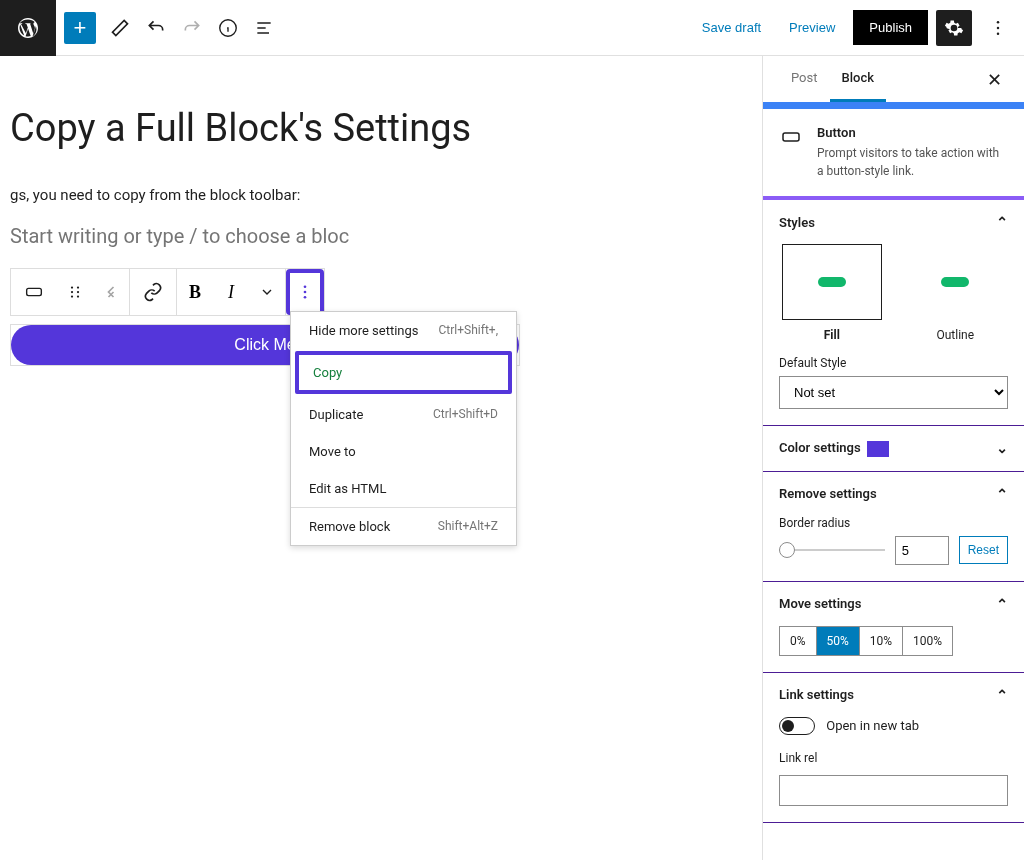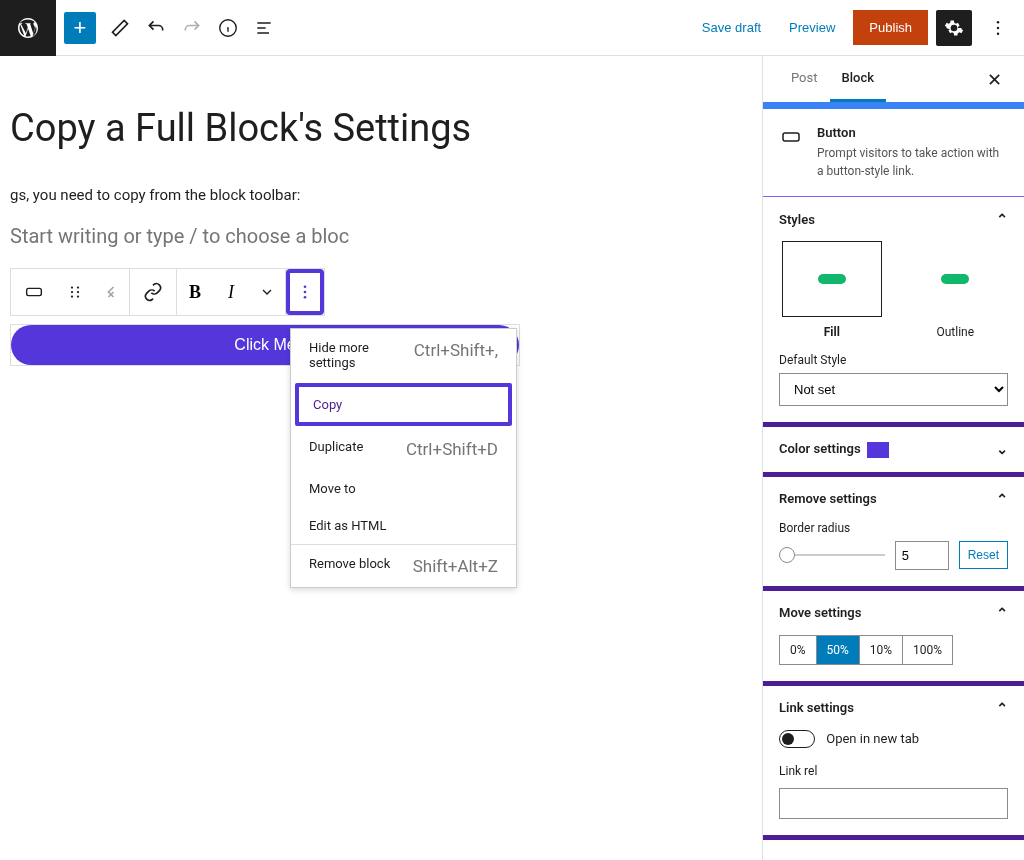--- a/index.html
+++ b/index.html
@@ -5,58 +5,58 @@
 * { box-sizing: border-box; margin: 0; padding: 0; }
 body { font-family: -apple-system, BlinkMacSystemFont, "Segoe UI", Roboto, sans-serif; font-size: 13px; color: #1e1e1e; background: #fff; width: 1024px; height: 860px; overflow: hidden; }
 
 .topbar { display: flex; align-items: center; height: 56px; border-bottom: 1px solid #e0e0e0; padding: 0 8px; }
 .wp-logo { width: 56px; height: 56px; background: #1e1e1e; display: flex; align-items: center; justify-content: center; margin: 0 8px 0 -8px; }
 .wp-logo svg { fill: #fff; }
 .top-btn { width: 36px; height: 36px; display: flex; align-items: center; justify-content: center; border: none; background: none; cursor: pointer; border-radius: 2px; }
 .add-btn { background: #007cba; color: #fff; font-size: 22px; width: 32px; height: 32px; margin-right: 6px; }
 .top-right { margin-left: auto; display: flex; align-items: center; gap: 8px; }
 .link-btn { color: #007cba; background: none; border: none; cursor: pointer; font-size: 13px; padding: 6px 10px; }
-.publish-btn { background: #c2410c; color: #fff; border: none; padding: 10px 16px; cursor: pointer; font-size: 13px; }
+.publish-btn { background: #000000; color: #fff; border: none; padding: 10px 16px; cursor: pointer; font-size: 13px; }
 .gear-btn { background: #1e1e1e; color: #fff; width: 36px; height: 36px; }
 
 .main { display: flex; height: calc(100% - 56px); }
 .editor { flex: 1; padding: 50px 0 0 10px; position: relative; }
 .title { font-size: 38px; font-weight: 400; margin-bottom: 36px; }
 .content-text { font-size: 15px; margin-bottom: 18px; color: #1e1e1e; margin-top: 12px; }
 .placeholder { color: #757575; font-size: 20px; margin-top: 20px; }
 
 .block-toolbar { position: absolute; top: 212px; left: 10px; display: flex; border: 1px solid #ddd; background: #fff; height: 48px; }
 .tb-group { display: flex; border-right: 1px solid #ddd; align-items: center; }
 .tb-btn { width: 36px; height: 46px; display: flex; align-items: center; justify-content: center; background: none; border: none; cursor: pointer; }
 .tb-btn.wide { width: 46px; }
 .tb-btn.bold { font-weight: 700; font-size: 18px; font-family: serif; }
 .tb-btn.italic { font-style: italic; font-size: 18px; font-family: serif; }
 .more-highlight { border: 4px solid #5436da; border-radius: 4px; }
 
 .button-block { position: absolute; top: 268px; left: 10px; width: 510px; border: 1px solid #ddd; display: flex; }
 .wp-button { background: #5436da; color: #fff; border-radius: 22px; height: 40px; flex: 1; display: flex; align-items: center; justify-content: center; font-size: 16px; border: none; }
 
-.dropdown { position: absolute; top: 272px; left: 290px; width: 227px; background: #fff; border: 1px solid #ccc; box-shadow: 0 2px 6px rgba(0,0,0,0.15); }
+.dropdown { position: absolute; top: 255px; left: 290px; width: 227px; background: #fff; border: 1px solid #ccc; box-shadow: 0 2px 6px rgba(0,0,0,0.15); }
 .dd-item { display: flex; justify-content: space-between; padding: 11px 18px; font-size: 13px; cursor: pointer; }
-.dd-item.highlighted { border: 4px solid #5436da; color: #4c1d95; margin: 2px 4px; border-radius: 2px; padding: 10px 14px; }
+.dd-item.highlighted { border: 4px solid #5436da; color: #15803d; margin: 2px 4px; border-radius: 2px; padding: 10px 14px; }
 .dd-sep { border-top: 1px solid #ddd; }
-.dd-shortcut { color: #757575; font-size: 17px; }
+.dd-shortcut { color: #757575; font-size: 12px; }
 
 .sidebar { width: 262px; border-left: 1px solid #e0e0e0; overflow-y: auto; }
 .tabs { display: flex; align-items: center; border-bottom: 7px solid #3b82f6; padding: 0 16px; position: relative; }
 .tab { padding: 14px 12px; font-size: 13px; color: #757575; cursor: pointer; border-bottom: 3px solid transparent; }
 .tab.active { color: #1e1e1e; border-bottom-color: #007cba; font-weight: 500; }
 .close-x { margin-left: auto; font-size: 18px; cursor: pointer; padding: 6px; }
 
-.block-info { display: flex; padding: 16px; gap: 14px; border-bottom: 1px solid #8b5cf6; }
+.block-info { display: flex; padding: 16px; gap: 14px; border-bottom: 4px solid #8b5cf6; }
 .block-info-icon { flex-shrink: 0; }
 .block-info-title { font-weight: 600; font-size: 13px; margin-bottom: 4px; }
 .block-info-desc { font-size: 12px; color: #555; line-height: 1.5; }
 
-.panel { border-bottom: 5px solid #4c1d95; }
+.panel { border-bottom: 1px solid #4c1d95; }
 .panel-header { display: flex; justify-content: space-between; align-items: center; padding: 14px 16px; cursor: pointer; font-weight: 600; font-size: 13px; }
 .panel-body { padding: 0 16px 16px; }
 
 .style-row { display: flex; gap: 18px; justify-content: space-around; margin-bottom: 14px; }
 .style-opt { text-align: center; cursor: pointer; }
 .style-preview { width: 100px; height: 76px; border: 1px solid #999; display: flex; align-items: center; justify-content: center; margin-bottom: 8px; }
 .style-preview.outline { border: none; }
 .pill { background: #11b76b; width: 28px; height: 10px; border-radius: 6px; }
 .style-opt.active .style-preview { border: 1.5px solid #1e1e1e; }
 .style-label { font-size: 12px; }

